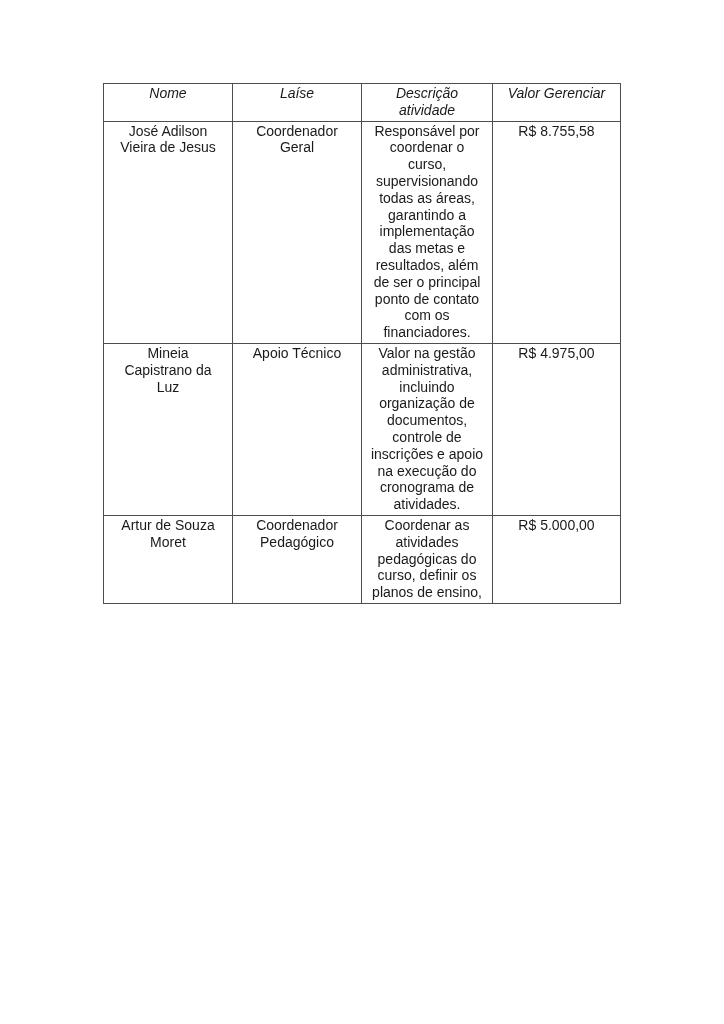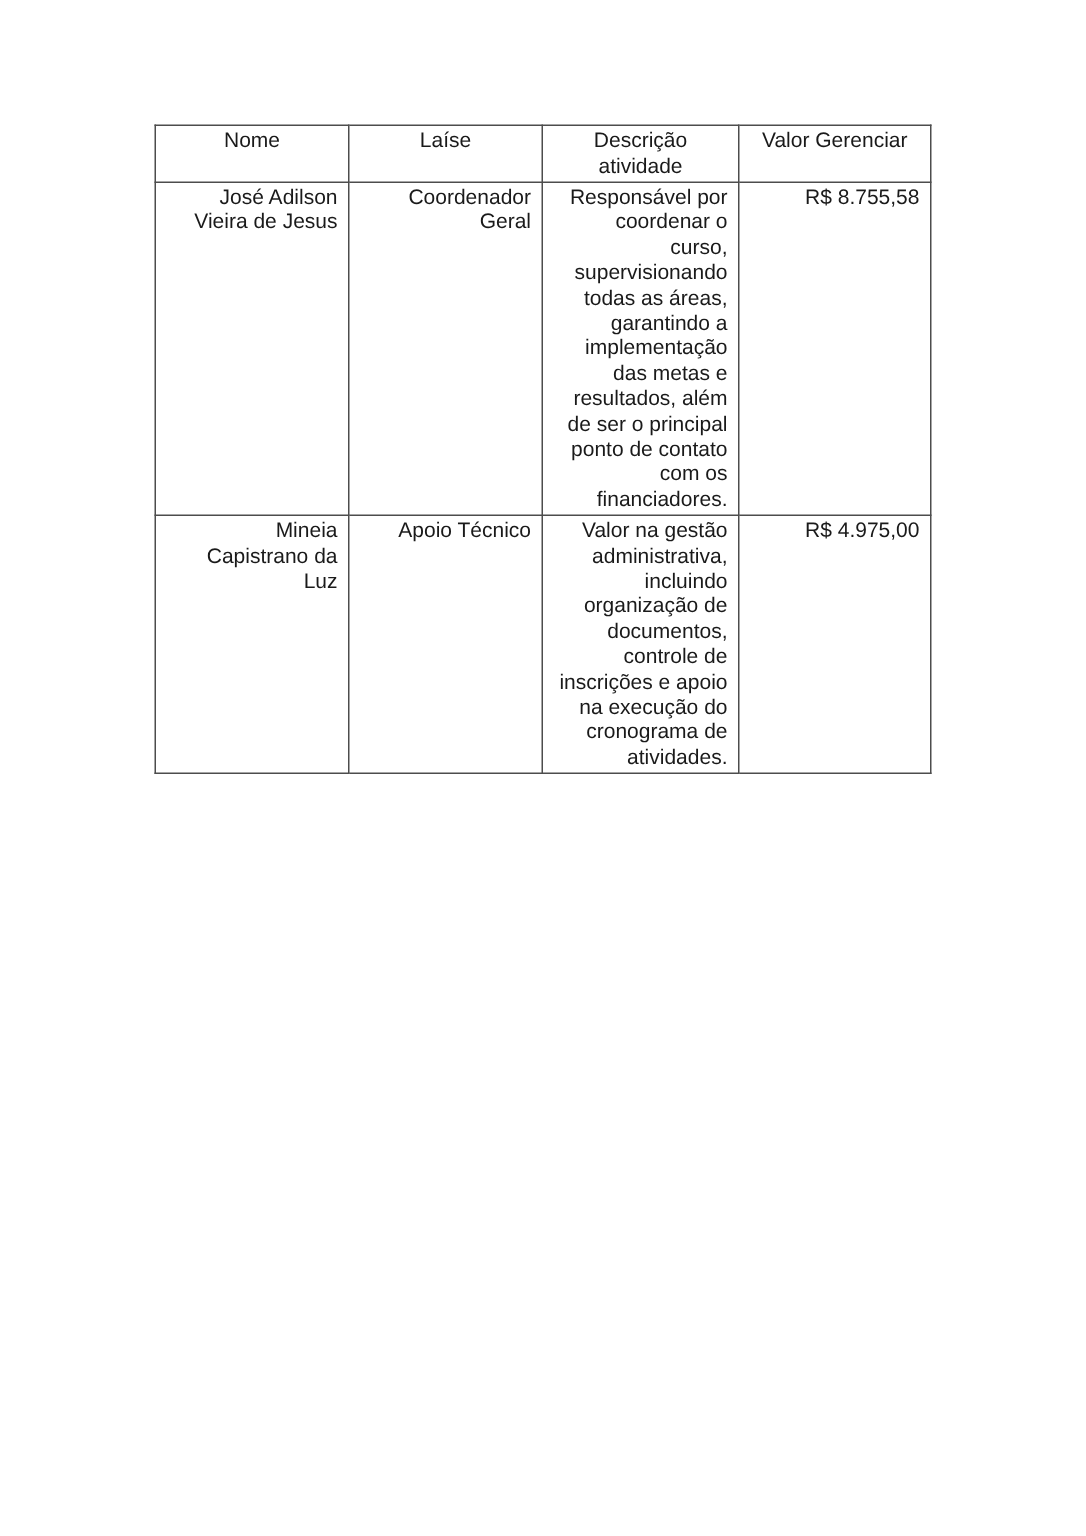--- a/index.html
+++ b/index.html
@@ -30,23 +30,24 @@
     font-size: 14px;
     line-height: 16.8px;
     font-weight: 400;
     vertical-align: top;
     padding: 1px 7px 2px 7px;
     white-space: pre-line;
     color: #1a1a1a;
   }
   .doc-table th {
     text-align: center;
+    font-style: italic;
   }
   .doc-table td {
-    text-align: right;
+    text-align: center;
   }
   .col-nome  { width: 129px; }
   .col-func  { width: 129px; }
   .col-desc  { width: 131px; }
   .col-valor { width: 128px; }
 </style>
 </head>
 <body>
 
 <div class="page">
@@ -97,15 +98,27 @@
 incluindo
 organização de
 documentos,
 controle de
 inscrições e apoio
 na execução do
 cronograma de
 atividades.</td>
         <td>R$ 4.975,00</td>
       </tr>
+      <tr>
+        <td>Artur de Souza
+Moret</td>
+        <td>Coordenador
+Pedagógico</td>
+        <td>Coordenar as
+atividades
+pedagógicas do
+curso, definir os
+planos de ensino,</td>
+        <td>R$ 5.000,00</td>
+      </tr>
     </tbody>
   </table>
 </div>
 
 </body></html>

